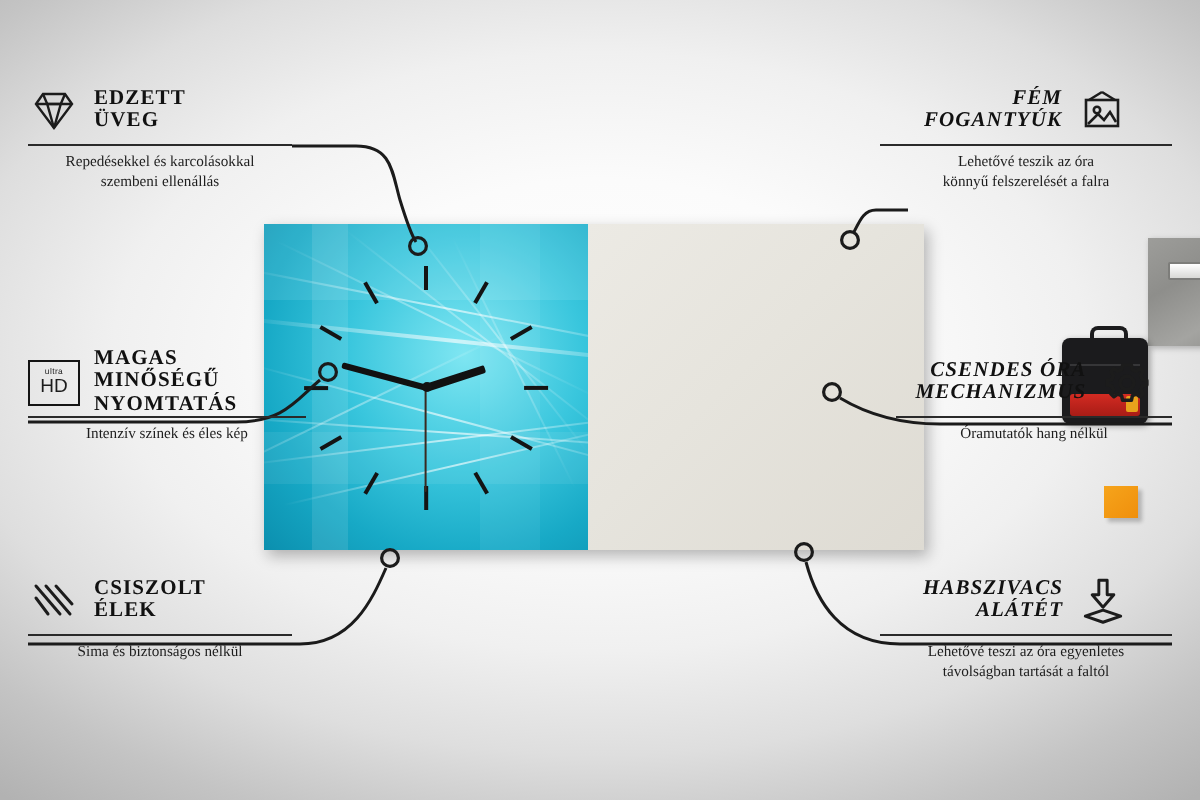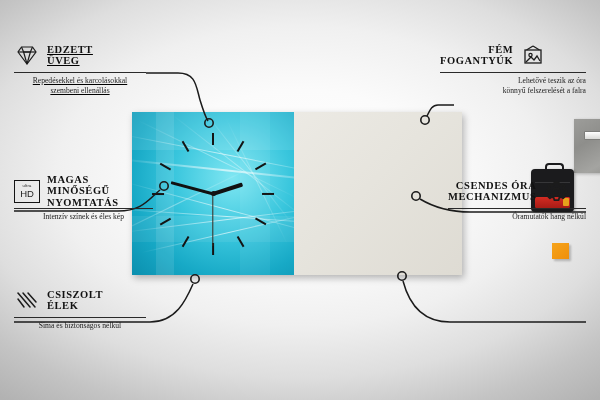--- a/index.html
+++ b/index.html
@@ -34,21 +34,21 @@
     position: absolute;
     width: 168px;
   }
   .feature .head {
     display: flex;
     align-items: center;
     gap: 7px;
     height: 30px;
   }
   .feature.left .head { justify-content: flex-start; }
-  .feature.right .head { justify-content: flex-start; }
+  .feature.right .head { justify-content: center; font-style: italic; }
 
   .ficon {
     width: 26px;
     height: 26px;
     flex: 0 0 26px;
     display: flex;
     align-items: center;
     justify-content: center;
     color: #1c1c1c;
   }
@@ -70,21 +70,21 @@
     width: 100%;
   }
   .fdesc {
     font-size: 7.6px;
     line-height: 9.6px;
     color: #1d1d1d;
     margin-top: 3px;
     white-space: pre-line;
   }
   .feature.left .fdesc { text-align: center; }
-  .feature.right .fdesc { text-align: right; }
+  .feature.right .fdesc { text-align: center; }
 
   
   .hdbox {
     border: 1.2px solid #141414;
     width: 25px;
     height: 21px;
     display: flex;
     flex-direction: column;
     align-items: center;
     justify-content: center;
@@ -303,21 +303,21 @@
     <path d="M454,105 L438,105 C432,105 430,110 427,116"></path>
     <circle cx="425" cy="120" r="4.2"></circle>
 
     <path d="M586,212 L470,212 C446,212 430,205 420,199"></path>
     <circle cx="416" cy="196" r="4.2"></circle>
 
     <path d="M586,322 L450,322 C420,322 408,300 403,281"></path>
     <circle cx="402" cy="276" r="4.2"></circle>
   </svg>
 
-  <div class="feature left" style="left:14px; top:40px; width:132px;text-decoration:underline;">
+  <div class="feature left" style="left:14px; top:40px; width:132px;">
     <div class="head">
       <span class="ficon">
         <svg viewBox="0 0 24 24" width="24" height="24">
           <g fill="none" stroke="currentColor" stroke-width="1.2">
             <path d="M3 9 L12 21 L21 9 L17.5 4 L6.5 4 Z"></path>
             <path d="M3 9 H21"></path>
             <path d="M6.5 4 L8.6 9 L12 21"></path>
             <path d="M17.5 4 L15.4 9 L12 21"></path>
             <path d="M8.6 9 H15.4"></path>
           </g>
@@ -395,14 +395,31 @@
             <path d="M12 3.4 l2.1 0 .5 2.2 1.9 .8 1.8-1.3 1.5 1.5-1.3 1.8 .8 1.9 2.2 .5 0 2.1-2.2 .5-.8 1.9 1.3 1.8-1.5 1.5-1.8-1.3-1.9 .8-.5 2.2-2.1 0-2.1 0-.5-2.2-1.9-.8-1.8 1.3-1.5-1.5 1.3-1.8-.8-1.9-2.2-.5 0-2.1 2.2-.5 .8-1.9-1.3-1.8 1.5-1.5 1.8 1.3 1.9-.8 .5-2.2 2.1 0Z"></path>
             <circle cx="12" cy="12" r="3.3"></circle>
           </g>
         </svg>
       </span>
     </div>
     <div class="rule"></div>
     <div class="fdesc">Óramutatók hang nélkül</div>
   </div>
 
+  <div class="feature right" style="left:440px; top:285px; width:146px;">
+    <div class="head">
+      <span class="ftitle">HABSZIVACS
+ALÁTÉT</span>
+      <span class="ficon">
+        <svg viewBox="0 0 24 24" width="25" height="25">
+          <g fill="none" stroke="currentColor" stroke-width="1.4" stroke-linejoin="round">
+            <path d="M10 2 h4 v7 h3.2 L12 15 L6.8 9 H10 Z"></path>
+            <path d="M12 16.4 L20.5 19.3 L12 22.2 L3.5 19.3 Z"></path>
+          </g>
+        </svg>
+      </span>
+    </div>
+    <div class="rule"></div>
+    <div class="fdesc">Lehetővé teszi az óra egyenletes
+távolságban tartását a faltól</div>
+  </div>
 
 </div>
 
 </body></html>

